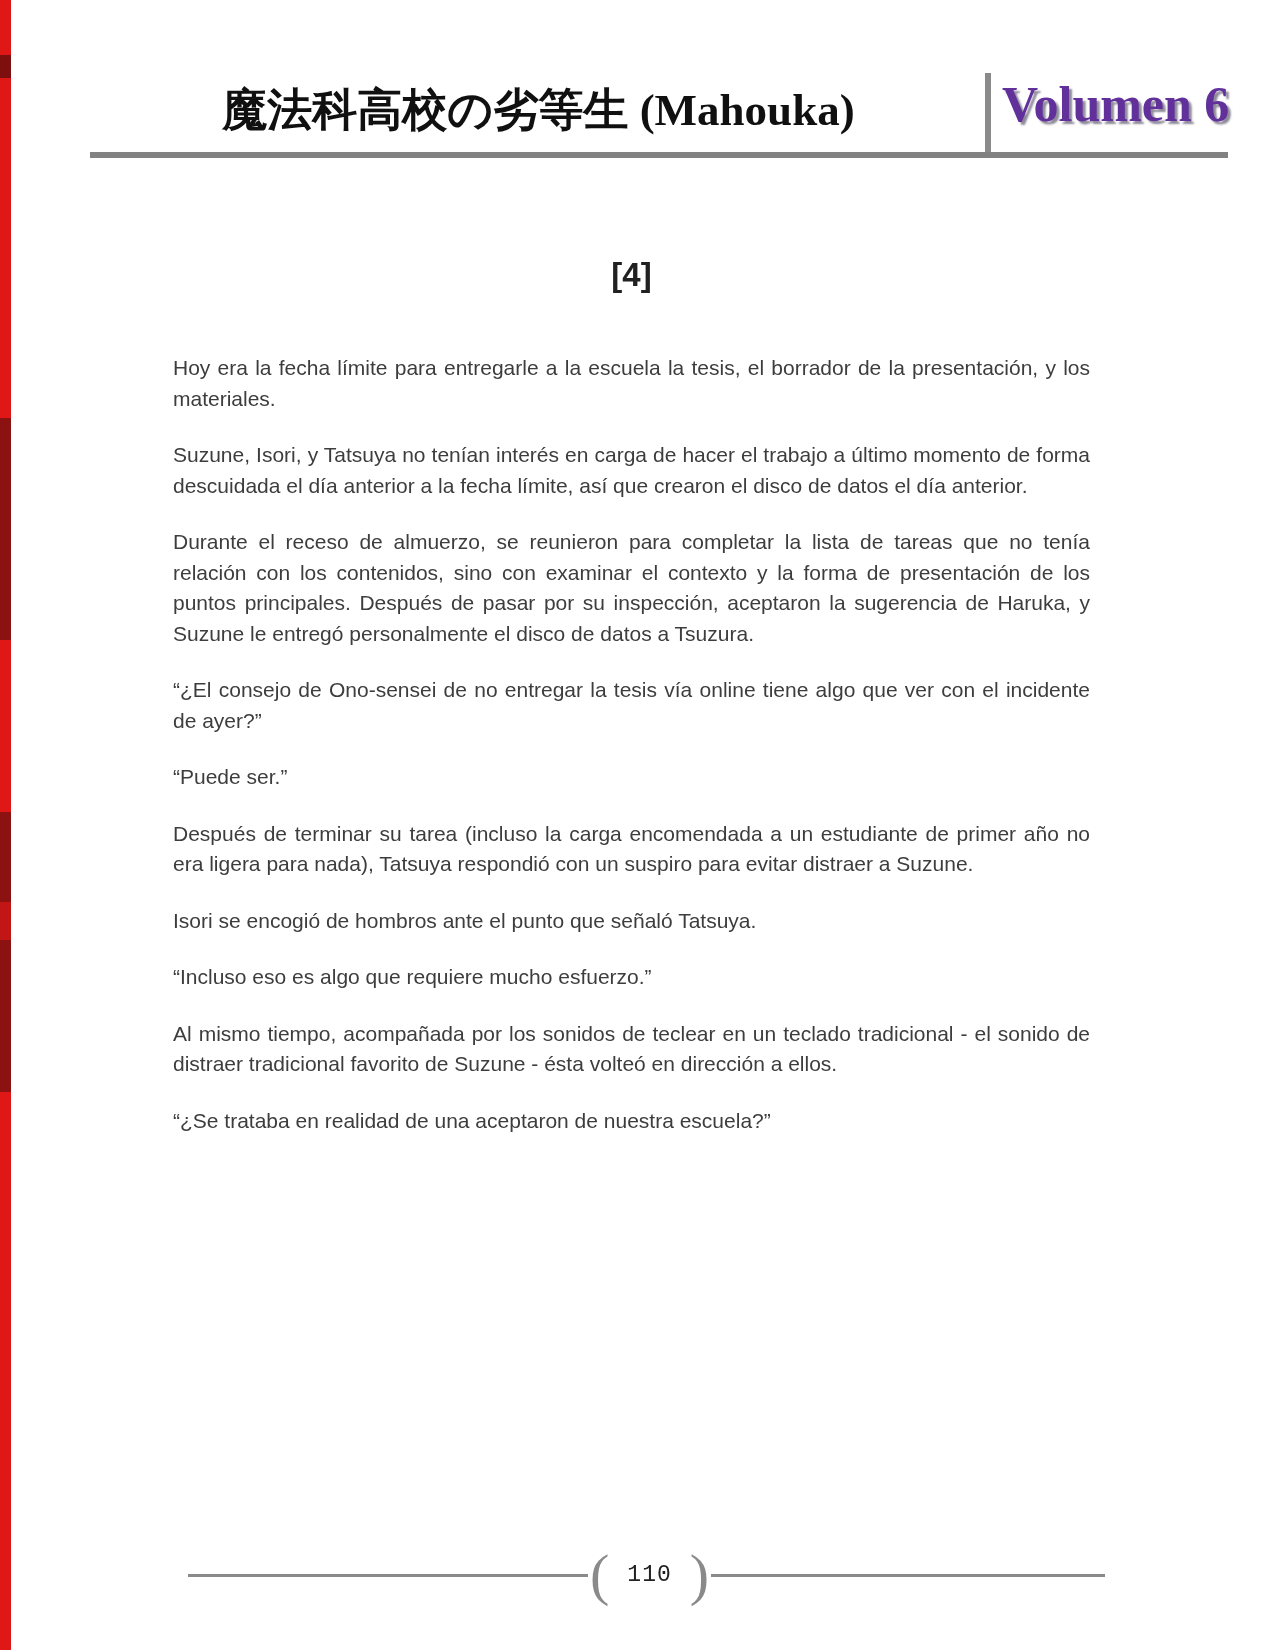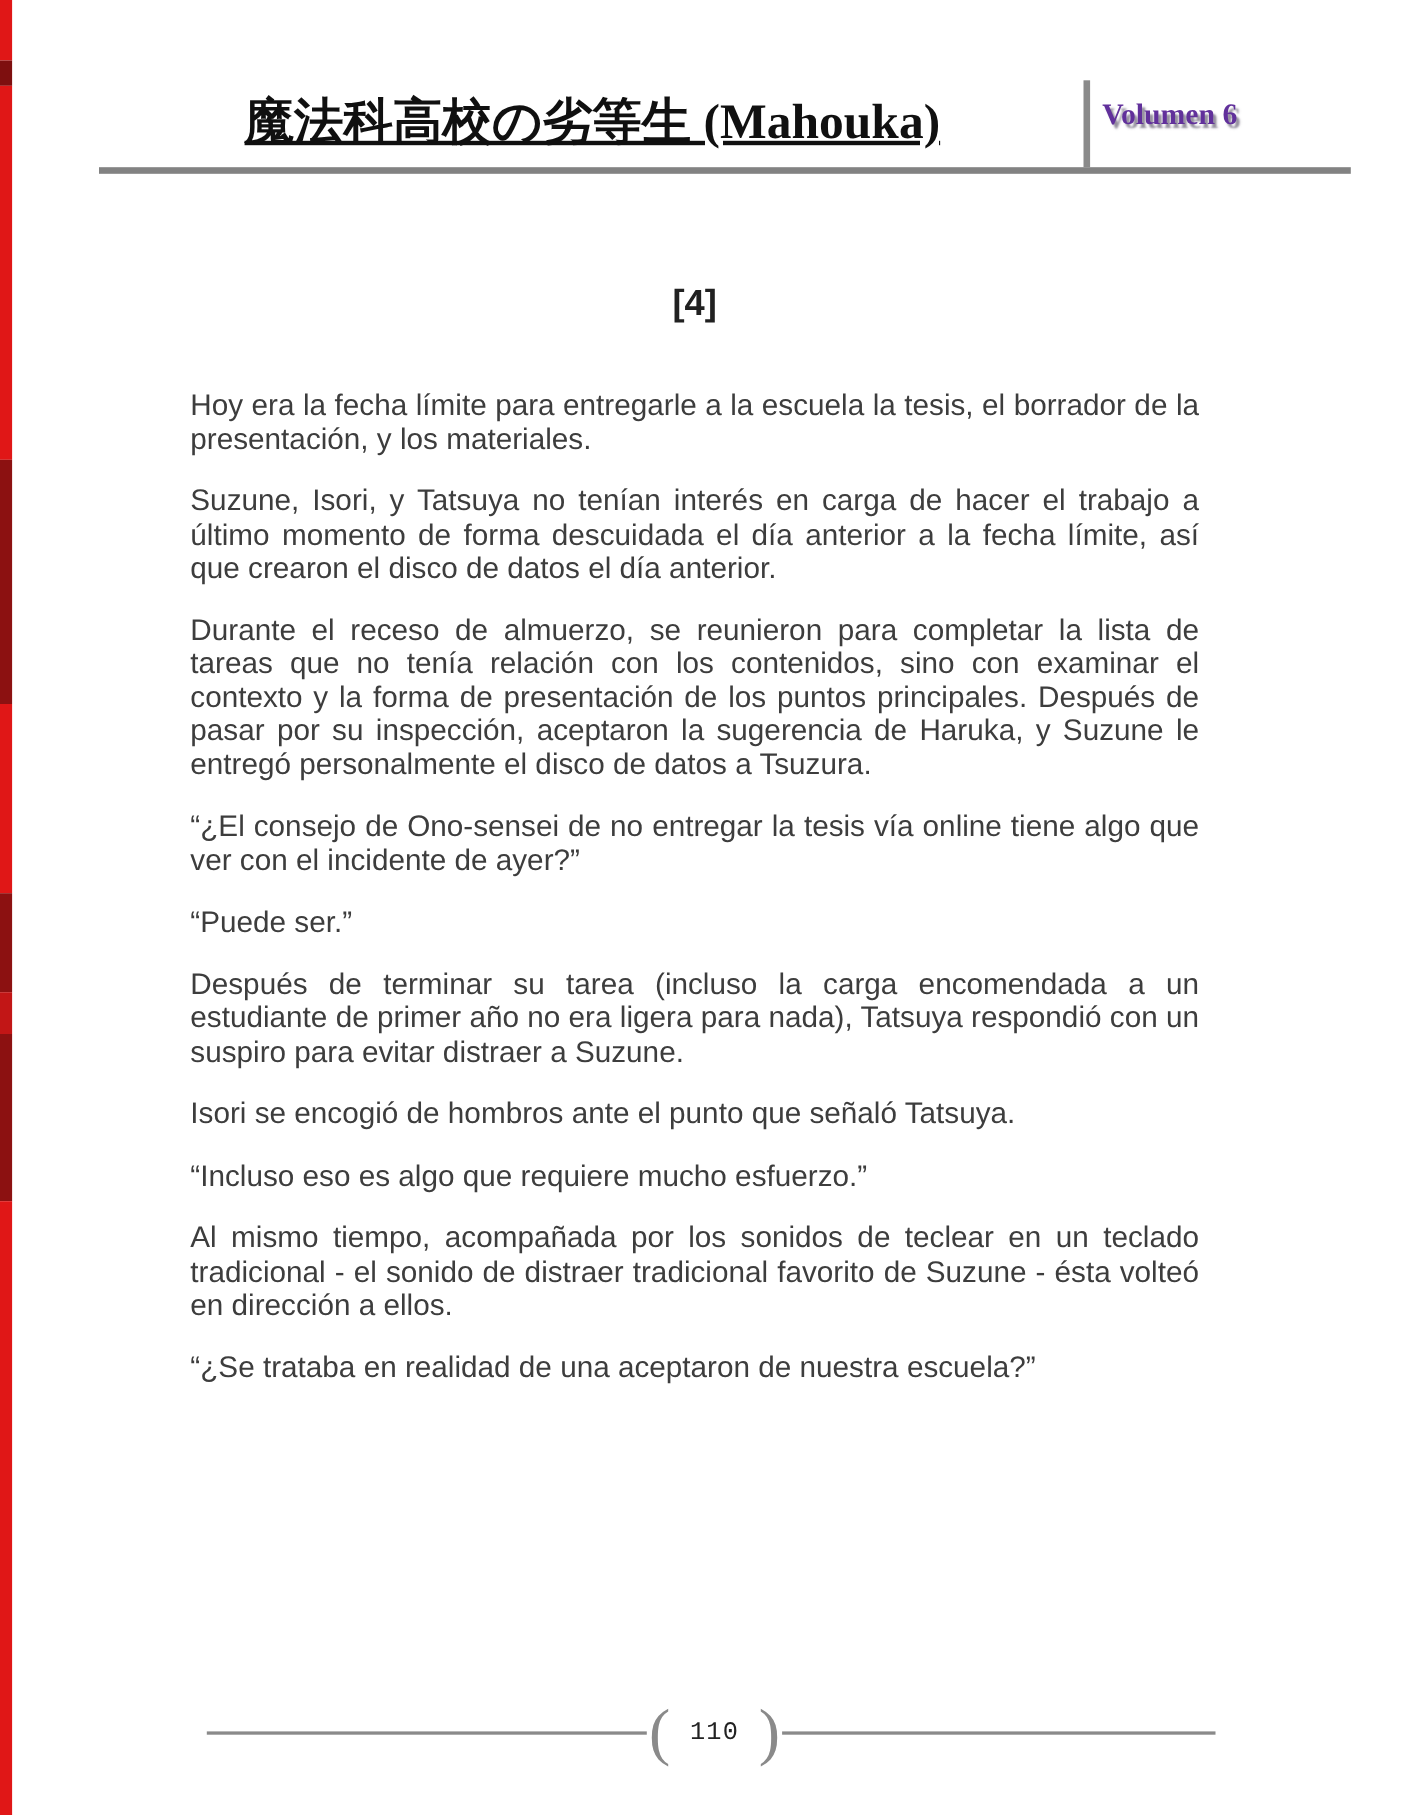--- a/index.html
+++ b/index.html
@@ -11,41 +11,40 @@
   
   .edge-strip{position:absolute;left:0;top:0;width:11px;height:1650px;}
   .strip-seg{position:absolute;left:0;width:100%;}
   
   .jp-title{
     position:absolute;left:90px;top:84px;width:897px;
     text-align:center;
     font-family:"Liberation Serif", serif;
     font-weight:bold;font-size:45px;line-height:52px;color:#101010;
     white-space:nowrap;
-    text-decoration:underline;
   }
   .header-vbar{position:absolute;left:985px;top:73px;width:6px;height:79px;background:#8a8a8a;}
   .volume-label{
     position:absolute;left:1002px;top:80px;
     font-family:"Liberation Serif", serif;
-    font-weight:bold;font-size:27px;line-height:48px;
+    font-weight:bold;font-size:50px;line-height:48px;
     color:#61309b;
     text-shadow:3px 3px 2px rgba(95,88,110,0.70);
     white-space:nowrap;
   }
   .header-rule{position:absolute;left:90px;top:152px;width:1138px;height:6px;background:#828282;}
   
   .main-col{position:absolute;left:173px;top:258px;width:917px;}
   .chapter-heading{
     margin:0 0 61px 0;text-align:center;
     font-size:33px;line-height:34px;font-weight:bold;color:#212121;
   }
   .para{
     margin:16px 0 26px 0;
-    font-size:27px;line-height:30.5px;color:#3d3d3d;
+    font-size:21px;line-height:30.5px;color:#3d3d3d;
     text-align:justify;
   }
   .para:last-child{margin-bottom:0;}
   
   .footer{
     position:absolute;left:188px;top:1551px;width:917px;height:48px;
     display:flex;align-items:center;
   }
   .footer-line{height:3px;background:#8a8a8a;}
   .footer-line.left{width:400px;}

